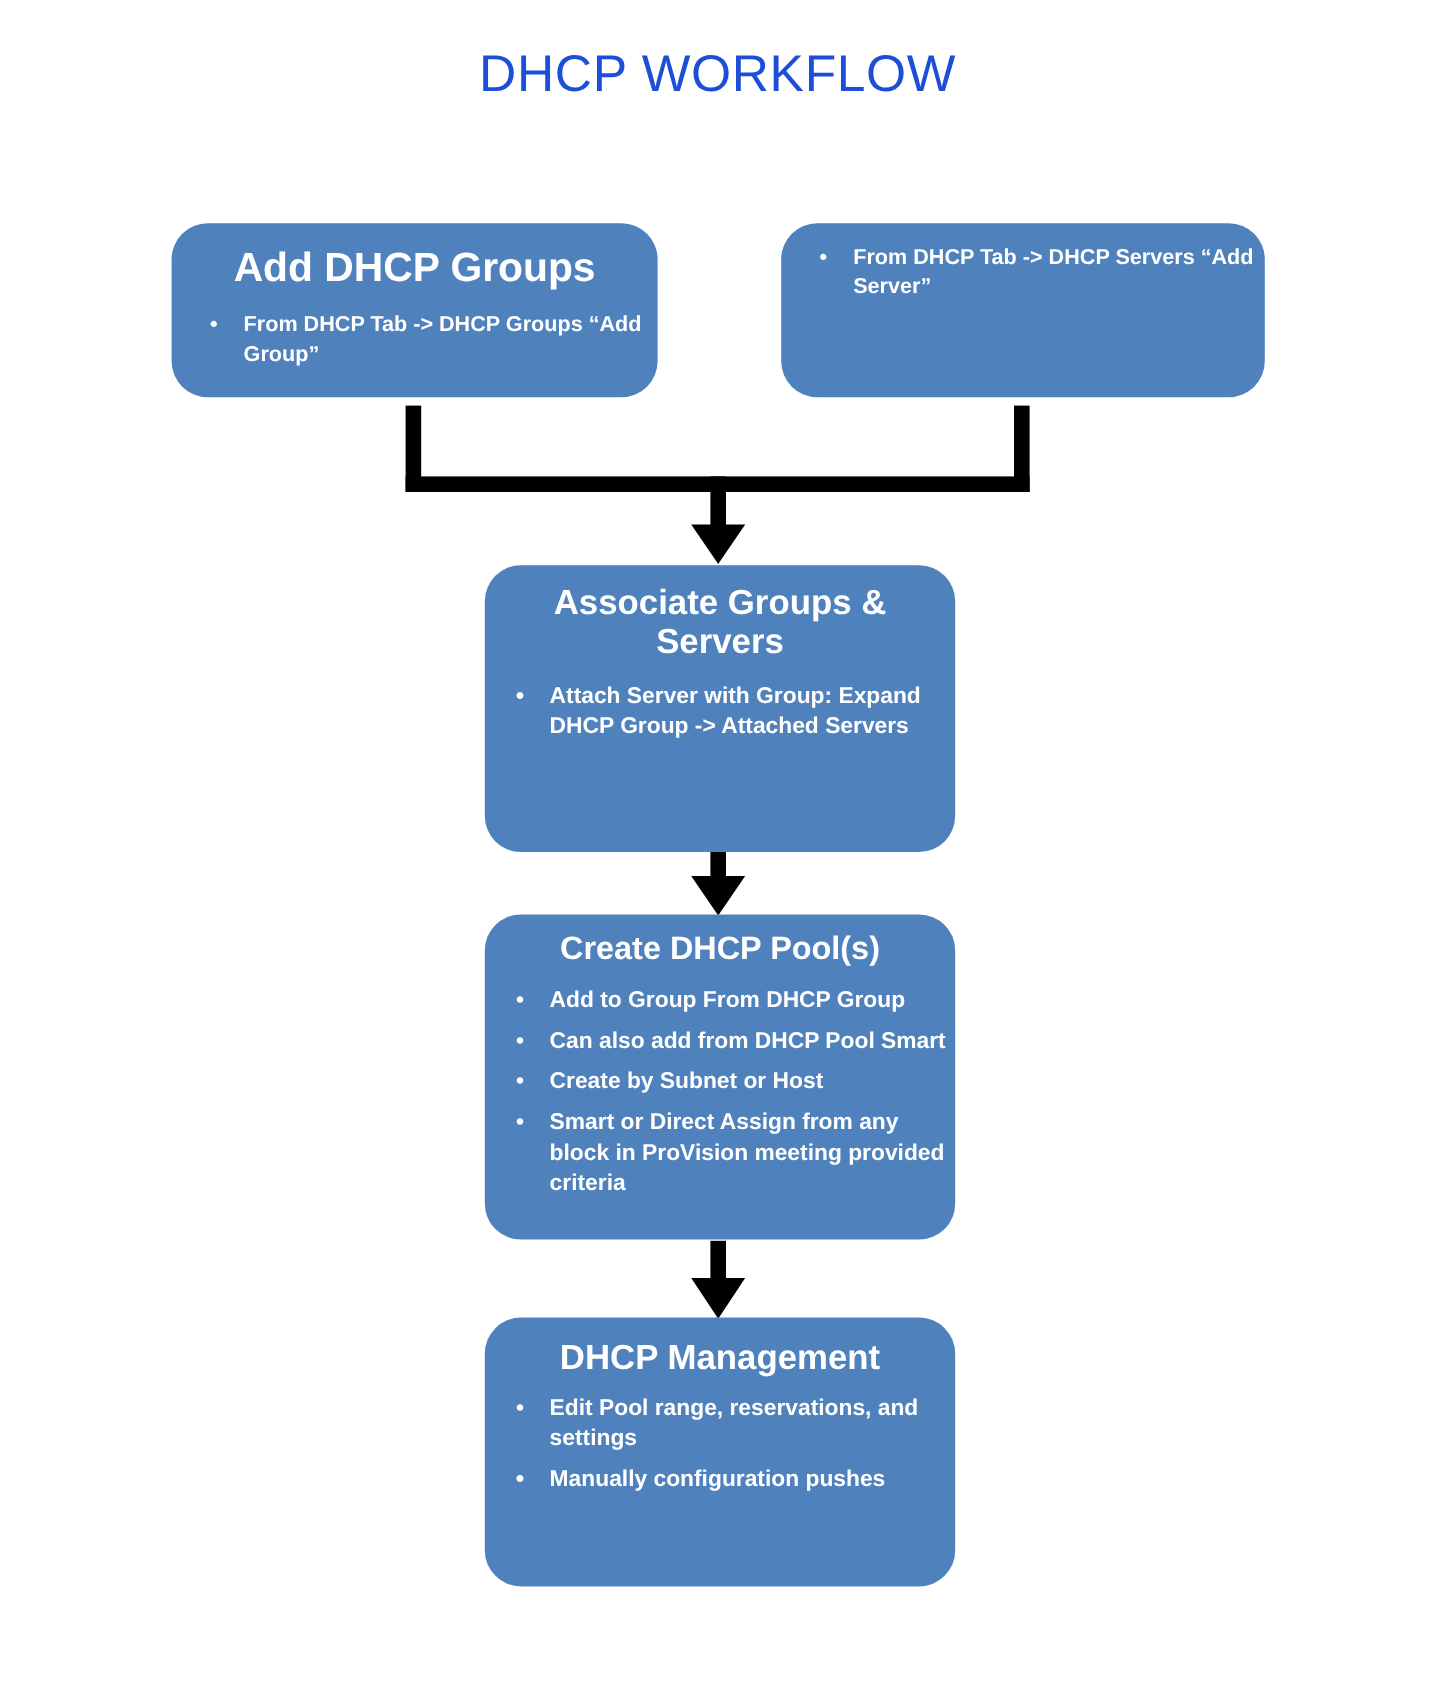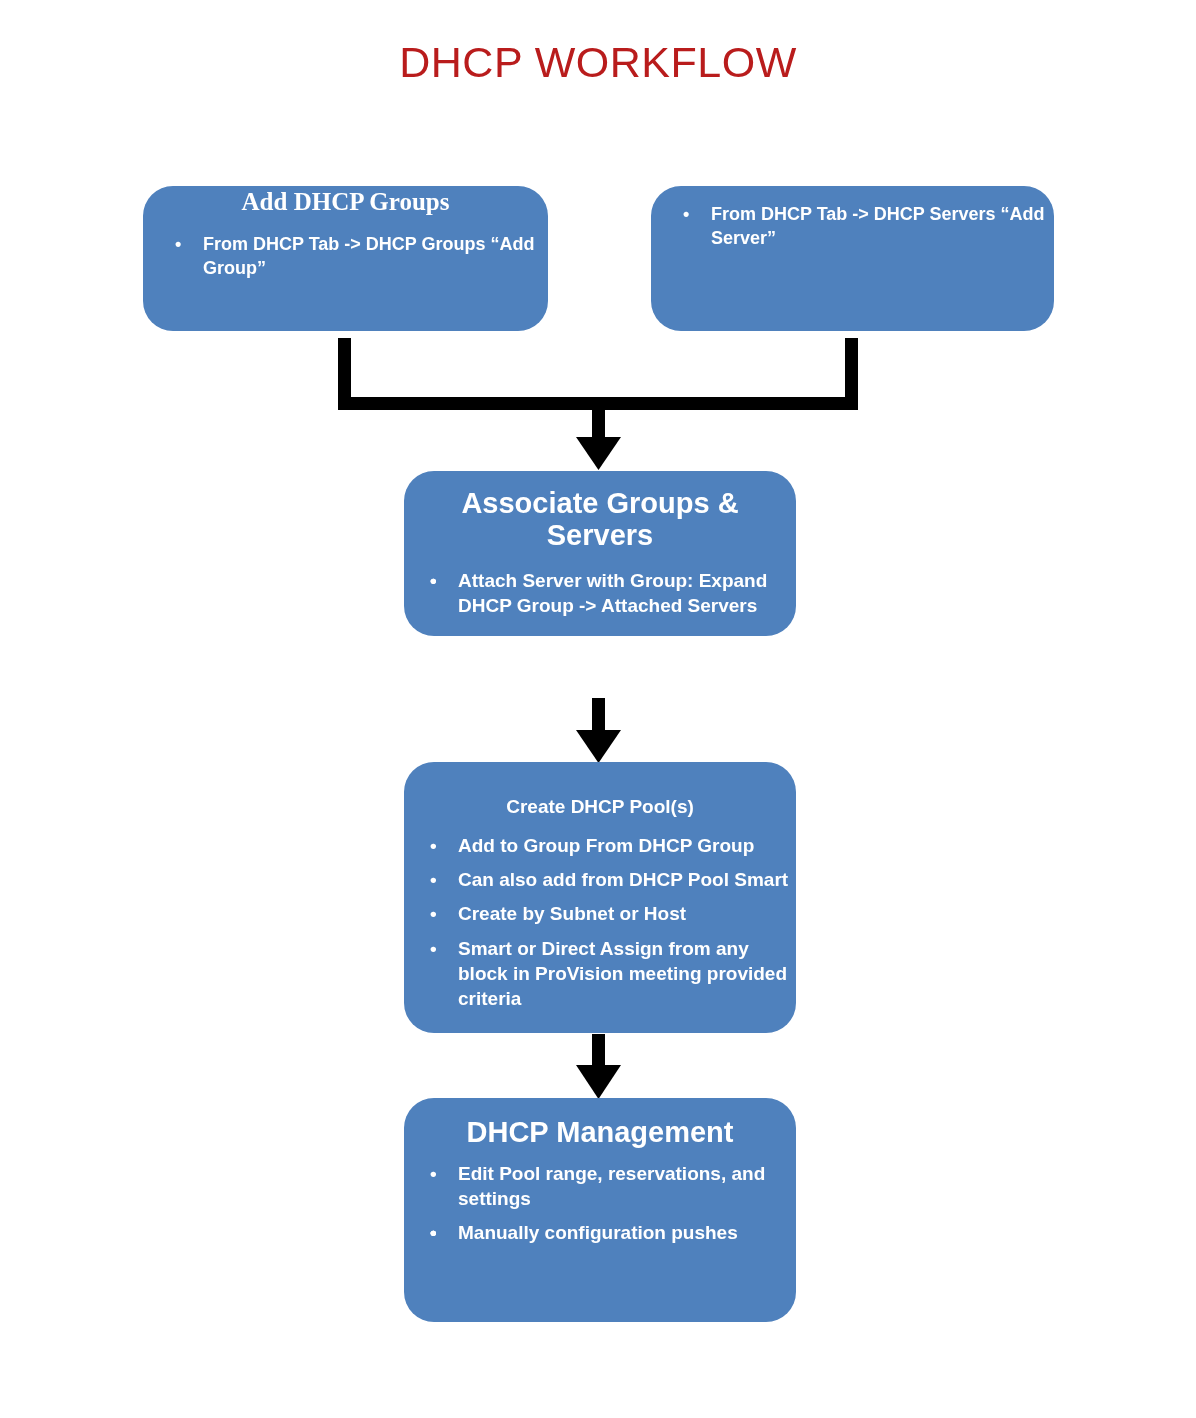--- a/index.html
+++ b/index.html
@@ -25,21 +25,21 @@
   
   .diagram-title {
     position: absolute;
     left: 0;
     top: 38px;
     width: 1196px;
     text-align: center;
     font-size: 43px;
     font-weight: 400;
     letter-spacing: 0.5px;
-    color: #b91c1c;
+    color: #1d4ed8;
     font-family: "Liberation Sans", sans-serif;
   }
 
   
   .node {
     position: absolute;
     box-sizing: border-box;
     background: #4f81bd;
     border-radius: 30px;
     color: #ffffff;
@@ -74,54 +74,54 @@
     top: 0;
   }
 
   
   #box-groups {
     left: 143px;
     top: 186px;
     width: 405px;
     height: 145px;
   }
-  #box-groups .node-title { font-size: 25px; margin-top: 2px; font-family: Liberation Serif, serif; }
+  #box-groups .node-title { font-size: 34px; margin-top: 18px; }
   #box-groups .node-bullets { margin-top: 16px; padding-left: 32px; }
   #box-groups .node-bullets li { font-size: 18px; padding-left: 28px; line-height: 1.36; }
 
   
   #box-servers {
     left: 651px;
     top: 186px;
     width: 403px;
     height: 145px;
   }
   #box-servers .node-title { font-size: 29px; margin-top: 18px; }
   #box-servers .node-bullets { margin-top: 16px; padding-left: 32px; }
   #box-servers .node-bullets li { font-size: 18px; padding-left: 28px; line-height: 1.36; }
 
   
   #box-associate {
     left: 404px;
     top: 471px;
     width: 392px;
-    height: 165px;
+    height: 239px;
   }
   #box-associate .node-title { font-size: 29px; margin-top: 16px; padding: 0 34px; }
   #box-associate .node-bullets { margin-top: 16px; padding-left: 26px; }
   #box-associate .node-bullets li { font-size: 19px; padding-left: 28px; line-height: 1.33; margin-bottom: 9px; }
 
   
   #box-pools {
     left: 404px;
     top: 762px;
     width: 392px;
     height: 271px;
   }
-  #box-pools .node-title { font-size: 19px; margin-top: 34px; }
+  #box-pools .node-title { font-size: 27px; margin-top: 13px; }
   #box-pools .node-bullets { margin-top: 16px; padding-left: 26px; }
   #box-pools .node-bullets li { font-size: 19px; padding-left: 28px; line-height: 1.32; margin-bottom: 9px; }
 
   
   #box-management {
     left: 404px;
     top: 1098px;
     width: 392px;
     height: 224px;
   }

